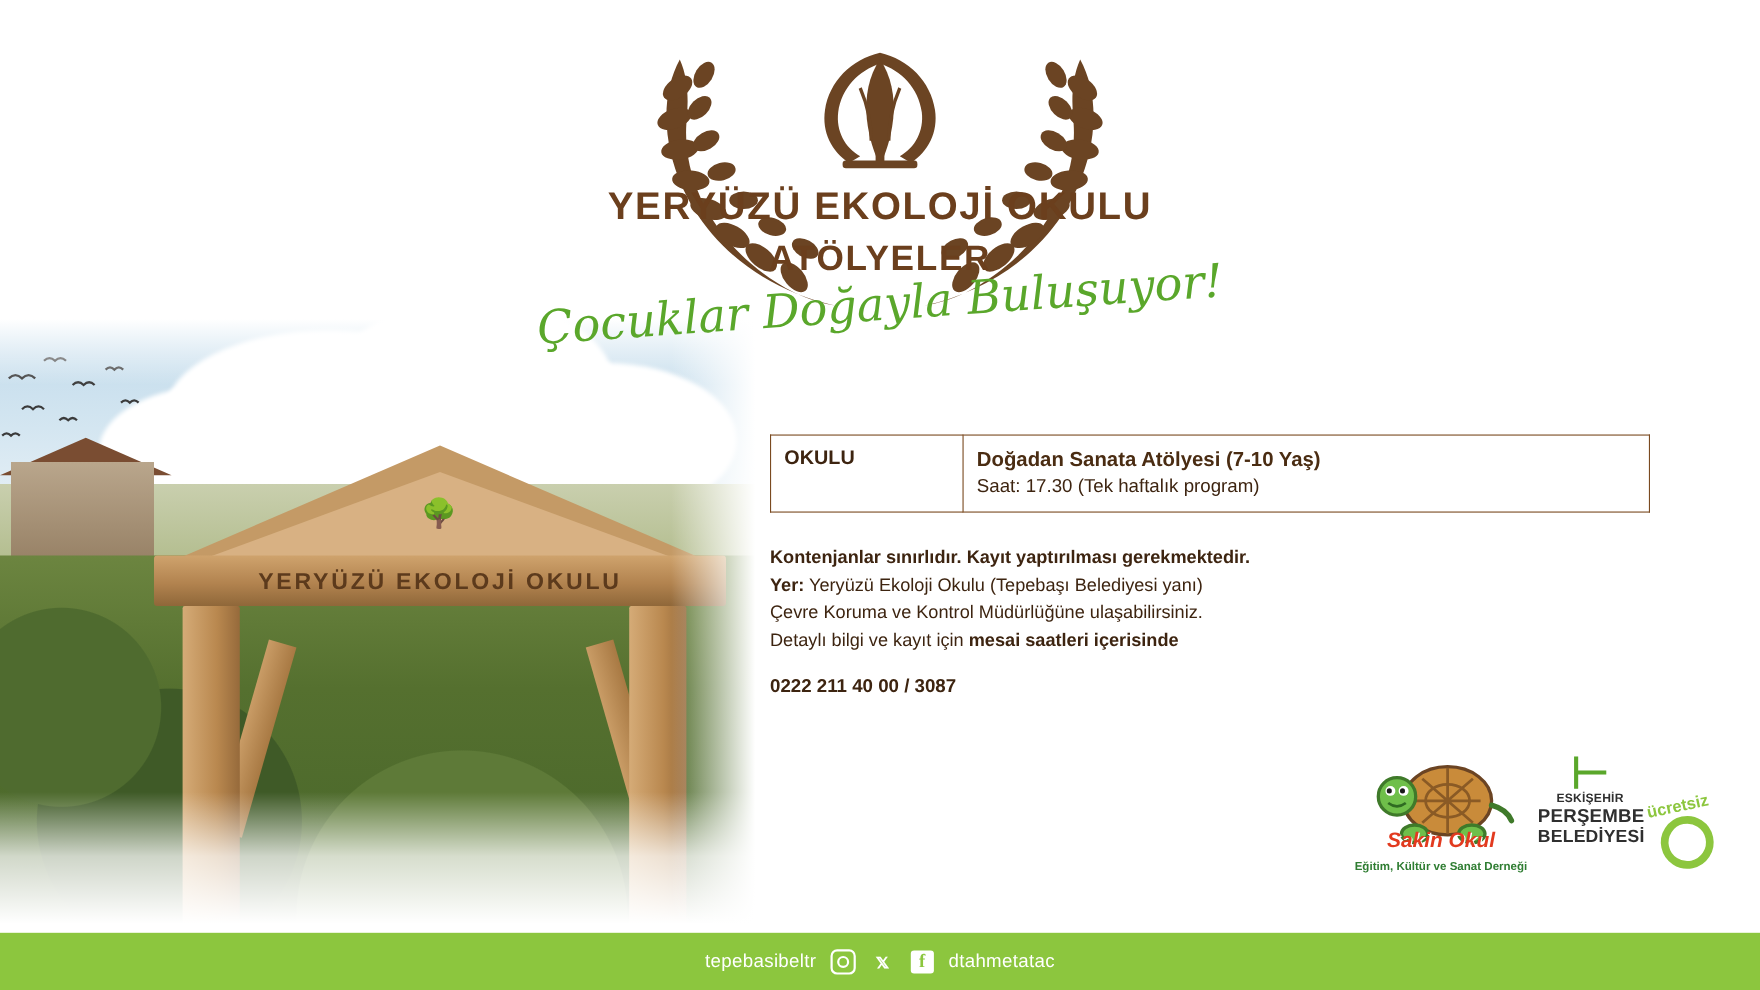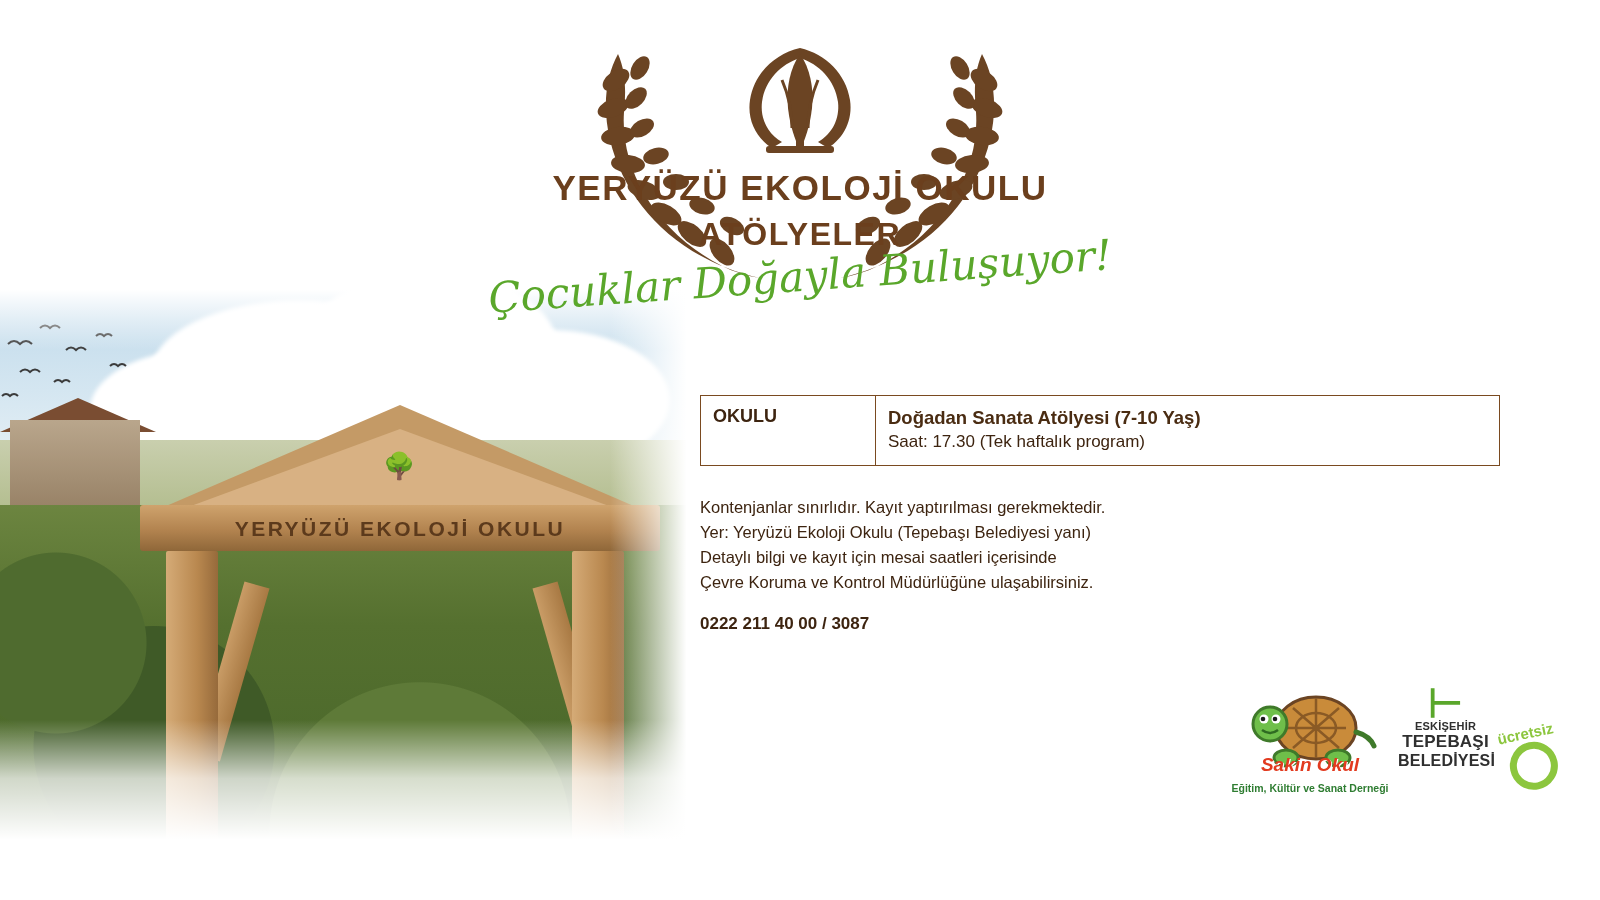--- a/index.html
+++ b/index.html
@@ -252,21 +252,21 @@
     margin-top: 2px;
   }
 
   .notes {
     margin-top: 30px;
     width: 560px;
     color: #3d2410;
     font-size: 16.5px;
     line-height: 1.45;
   }
-  .notes .b { font-weight: normal; }
+  .notes .b { font-weight: bold; }
   .notes .line { margin-bottom: 1px; }
   .phone { font-weight: bold; font-size: 17px; margin-top: 17px; }
 
   
   .logos {
     position: absolute;
     left: 1230px; top: 680px;
     width: 330px; height: 130px;
   }
   .logo-turtle {
@@ -488,24 +488,24 @@
         </tr>
       </tbody>
     </table>
 
     <div class="notes">
       <div class="line b">Kontenjanlar sınırlıdır. Kayıt yaptırılması gerekmektedir.</div>
       <div class="line">
         <span class="b">Yer:</span>
         <span>Yeryüzü Ekoloji Okulu (Tepebaşı Belediyesi yanı)</span>
       </div>
+      <div class="line">Çevre Koruma ve Kontrol Müdürlüğüne ulaşabilirsiniz.</div>
       <div class="line">
         <span>Detaylı bilgi ve kayıt için </span><span class="b">mesai saatleri içerisinde</span>
       </div>
-      <div class="line">Çevre Koruma ve Kontrol Müdürlüğüne ulaşabilirsiniz.</div>
       <div class="phone">0222 211 40 00 / 3087</div>
     </div>
   </div>
 
   <div class="logos">
     <div class="logo-turtle">
       <svg width="160" height="86" viewBox="0 0 160 86">
         <ellipse cx="86" cy="40" rx="40" ry="31" fill="#c98b3a" stroke="#6b4423" stroke-width="3"></ellipse>
         <path d="M86 10 l0 60 M56 40 l60 0 M63 20 l46 40 M109 20 l-46 40" stroke="#8a5a25" stroke-width="2.5" fill="none"></path>
         <ellipse cx="86" cy="40" rx="20" ry="15" fill="none" stroke="#8a5a25" stroke-width="2.5"></ellipse>
@@ -519,24 +519,37 @@
         <ellipse cx="108" cy="70" rx="12" ry="8" fill="#6fbf4a" stroke="#3f7a2a" stroke-width="3"></ellipse>
         <path d="M126 44 q14 4 18 14" stroke="#3f7a2a" stroke-width="5" fill="none" stroke-linecap="round"></path>
       </svg>
       <div class="turtle-name">Sakin Okul</div>
       <div class="turtle-sub">Eğitim, Kültür ve Sanat Derneği</div>
     </div>
 
     <div class="logo-muni">
       <div class="muni-mark">⊢</div>
       <div class="muni-l1">ESKİŞEHİR</div>
-      <div class="muni-l2">TEPEBAŞI</div>
+      <div class="muni-l2">PERŞEMBE</div>
       <div class="muni-l3">BELEDİYESİ</div>
     </div>
 
     <div class="logo-free">
       <div class="free-word">ücretsiz</div>
       <div class="free-ring"></div>
     </div>
   </div>
 
+  <div class="footer">
+    <span class="handle">tepebasibeltr</span>
+    <span class="social-icon">
+        <span class="ig-box"></span>
+      </span>
+    <span class="social-icon">
+        <span class="x-glyph">𝕩</span>
+      </span>
+    <span class="social-icon">
+        <span class="fb-box">f</span>
+      </span>
+    <span class="handle">dtahmetatac</span>
+  </div>
 
 </div>
 
 </body></html>

